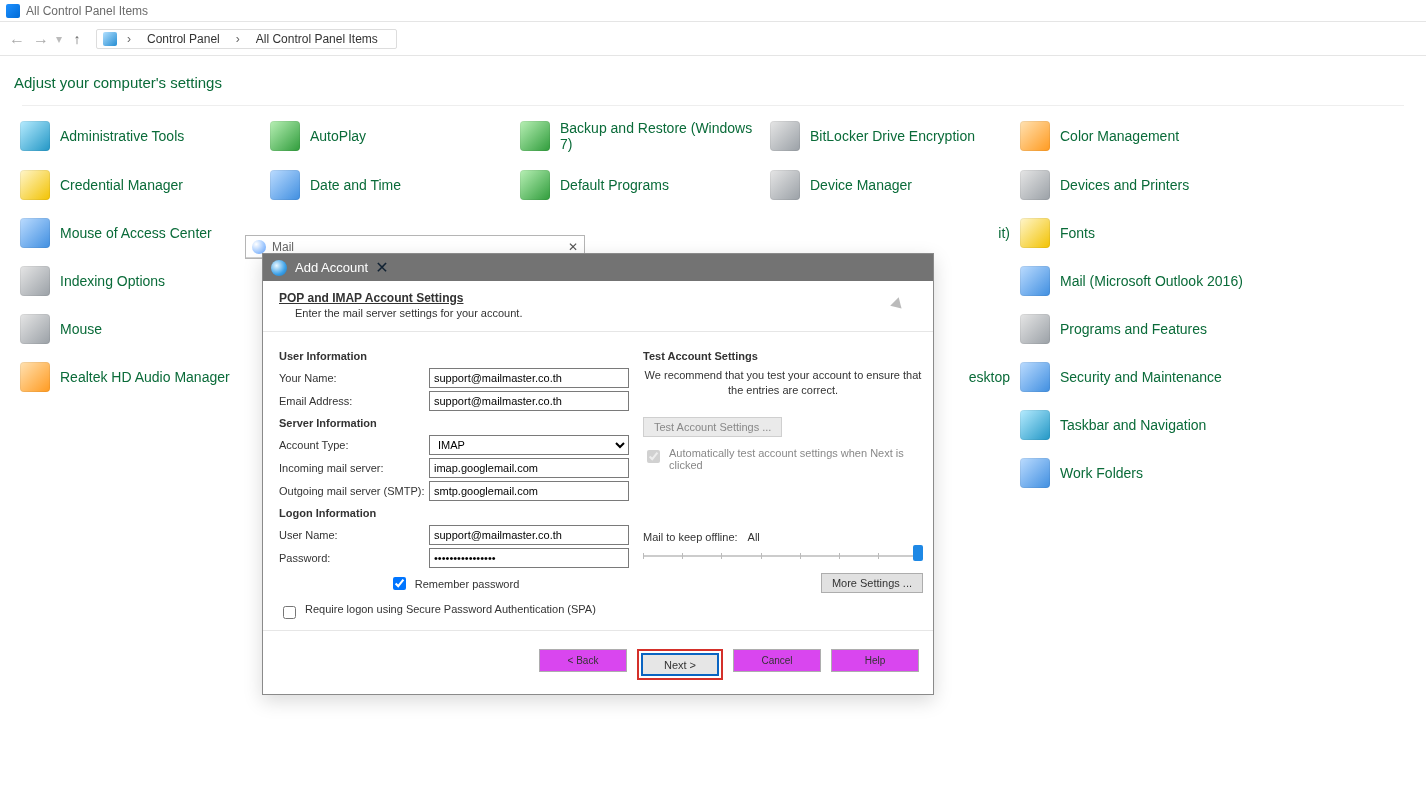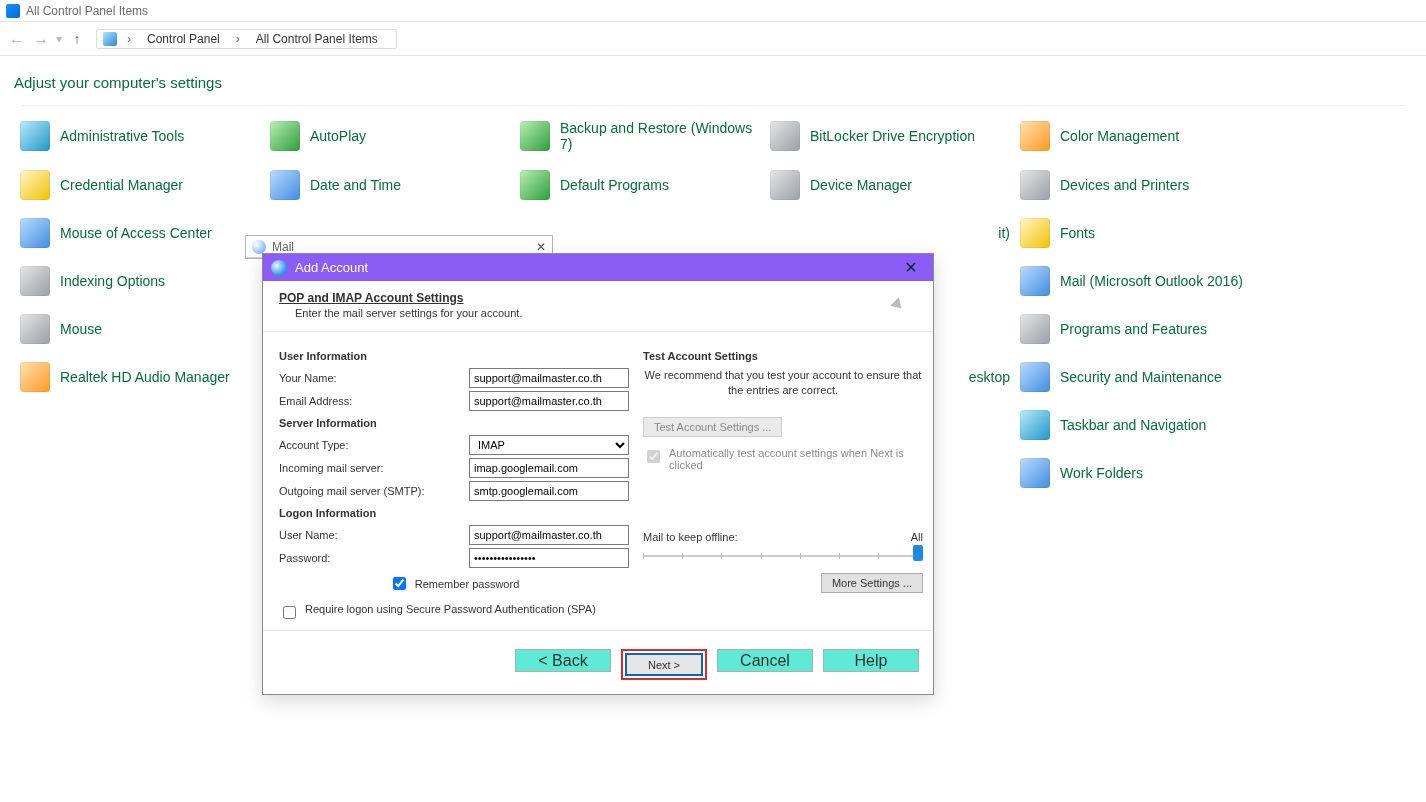--- a/index.html
+++ b/index.html
@@ -92,21 +92,21 @@
     border-radius: 4px;
     display: flex; align-items: center; justify-content: center;
     font-size: 16px;
     box-shadow: inset 0 0 0 1px rgba(0,0,0,.05);
   }
 
   
   .mail-back {
     position: absolute;
     left: 245px; top: 235px;
-    width: 308px;
+    width: 340px;
     border: 1px solid #b5b5b5;
     background: #701a75;
   }
   .mail-back-title {
     height: 22px; background: #fff; color: #666;
     padding: 2px 6px; display: flex; align-items: center; justify-content: space-between;
     border-bottom: 1px solid #d0d0d0;
     font-size: 12px;
   }
   .mail-back-title .ic { width: 14px; height: 14px; margin-right: 6px; background: radial-gradient(circle at 30% 30%, #fff, #5aa0ff); border-radius: 50%; }
@@ -114,22 +114,22 @@
   
   .dialog {
     position: absolute;
     left: 262px; top: 253px;
     width: 672px;
     border: 1px solid #8a8a8a;
     background: #fff;
     box-shadow: 0 6px 18px rgba(0,0,0,.15);
   }
   .dlg-title {
-    display: flex; align-items: center; justify-content: space-between;
-    background: #8b5cf6; color: #fff;
+    display: flex; align-items: center; 
+    background: #737373; color: #fff;
     padding: 4px 8px; font-size: 13px;
   }
   .dlg-title .left { display: flex; align-items: center; }
   .dlg-title .glob { width: 16px; height: 16px; border-radius: 50%; background: radial-gradient(circle at 35% 35%, #e9f7ff, #3aa0e8 60%, #1c6fb3); margin-right: 8px; }
   .dlg-close { cursor: pointer; width: 28px; text-align: center; color: #123; font-size: 16px; }
 
   .dlg-header {
     display: flex; justify-content: space-between; align-items: flex-start;
     padding: 10px 14px 12px 16px;
     border-bottom: 1px solid #e6e6e6;
@@ -148,42 +148,42 @@
   }
 
   .dlg-body {
     display: grid;
     grid-template-columns: 350px 1fr;
     gap: 0 14px;
     padding: 12px 16px 8px 16px;
     font-size: 11px;
   }
   .section-title { font-weight: bold; margin: 6px 0; }
-  .row { display: flex; align-items: center; margin: 3px 0; gap: 40px; }
+  .row { display: flex; align-items: center; margin: 3px 0; }
   .row label { width: 150px; }
   .row input[type="text"], .row input[type="password"], .row select {
     flex: 1; height: 20px; font-size: 11px;
     border: 1px solid #7a7a7a; padding: 1px 4px; background: #fff;
   }
   .chk { display: flex; align-items: center; gap: 6px; margin-top: 6px; }
   .chk input { width: 13px; height: 13px; }
   .spa { display: flex; align-items: flex-start; gap: 6px; margin-top: 10px; }
 
   .right-col { font-size: 11px; }
   .right-col .desc { line-height: 1.4; margin: 4px 0 18px 0; text-align: center; }
   .win-btn {
     display: inline-block;
     background: #e1e1e1; border: 1px solid #adadad;
     padding: 3px 10px; font-size: 11px; cursor: pointer;
   }
   .win-btn.disabled { color: #888; background: #eaeaea; border-color: #cfcfcf; cursor: default; }
   .auto-chk { display: flex; align-items: flex-start; gap: 6px; margin: 10px 0 0 0; color: #888; }
 
   .slider-wrap { margin-top: 60px; }
-  .slider-label { display: flex; gap: 10px; margin-bottom: 4px; justify-content: space-between; }
+  .slider-label { display: flex; gap: 10px; margin-bottom: 4px; }
   .slider {
     position: relative; height: 18px; width: 280px;
     background: linear-gradient(#ccc,#ccc) left center / 100% 2px no-repeat;
   }
   .slider .tick {
     position: absolute; top: 6px; width: 1px; height: 6px; background: #bbb;
   }
   .slider .thumb {
     position: absolute; right: 0; top: -2px;
     width: 10px; height: 16px;
@@ -191,23 +191,23 @@
   }
 
   .more-row { text-align: right; padding: 8px 0 0 0; }
 
   .dlg-footer {
     display: flex; justify-content: flex-end; gap: 10px;
     padding: 18px 14px 14px 14px;
     border-top: 1px solid #e6e6e6;
   }
   .ft-btn {
-    width: 96px; height: 23px;
-    background: #5eead4; border: 1px solid #adadad;
-    font-size: 16px; cursor: pointer;
+    width: 88px; height: 23px;
+    background: #d946ef; border: 1px solid #adadad;
+    font-size: 10px; cursor: pointer;
     display: inline-flex; align-items: center; justify-content: center;
   }
   .next-wrap {
     border: 2px solid #d4302a; padding: 2px;
   }
   .next-btn {
     width: 78px; height: 23px;
     background: #e6e6e6; border: 2px solid #0a64c2;
     font-size: 11px; cursor: pointer;
     display: inline-flex; align-items: center; justify-content: center;

